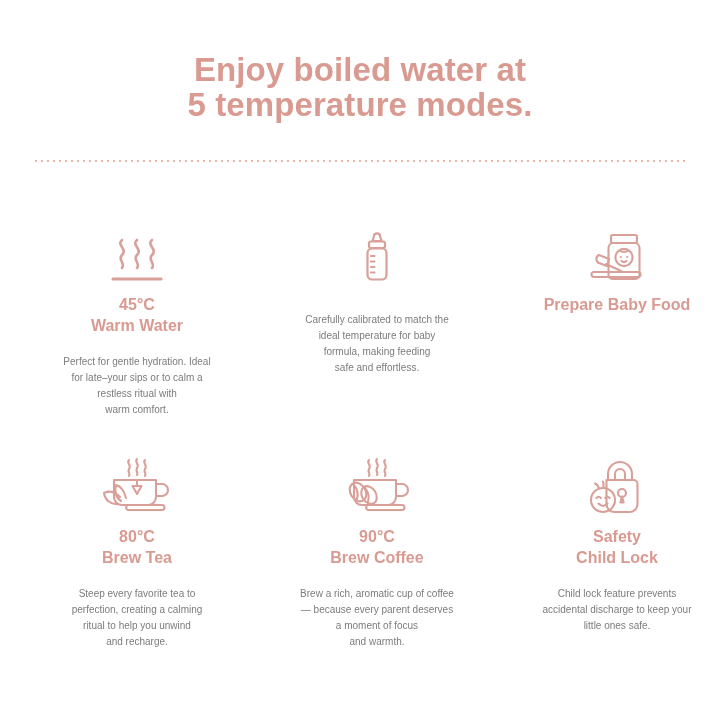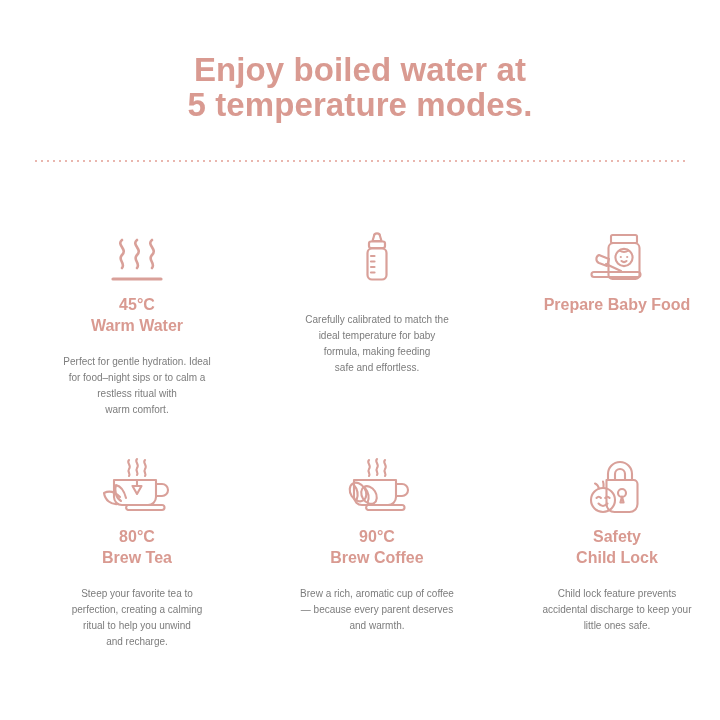--- a/index.html
+++ b/index.html
@@ -116,21 +116,21 @@
           <path d="M46 8 C 40 13, 52 17, 46 23 C 41 28, 50 31, 46 36"></path>
           <path d="M7 47 H55" stroke-width="3.2"></path>
         </svg>
       </div>
       <div class="card-heading">
         <span class="card-temp">45°C</span>
         <span class="card-title">Warm Water</span>
       </div>
       <div class="card-desc">
         <span class="dl">Perfect for gentle hydration. Ideal</span>
-        <span class="dl">for food–night sips or to calm a</span>
+        <span class="dl">for late–your sips or to calm a</span>
         <span class="dl">restless ritual with</span>
         <span class="dl">warm comfort.</span>
       </div>
     </div>
 
     <div class="card">
       <div class="icon-wrap">
         <svg width="62" height="62" viewBox="0 0 62 62" fill="none" stroke="#D9A099" stroke-width="2.2" stroke-linecap="round" stroke-linejoin="round">
           <path d="M28 10 C28 6.5, 34 6.5, 34 10 L35.5 15 H26.5 Z"></path>
           <rect x="23" y="15.5" width="16" height="6.5" rx="2"></rect>
@@ -182,21 +182,21 @@
           <path d="M22 43 c-6 -6 -12 -6 -16 -4 c1 7 7 12 14 11"></path>
           <path d="M28 44 c-2 -8 -6 -12 -10 -13 c-2 6 0 13 5 16"></path>
           <path d="M30 51 H64 a2.3 2.3 0 0 1 0 5 H30 a2.6 2.6 0 0 1 0 -5 Z"></path>
         </svg>
       </div>
       <div class="card-heading">
         <span class="card-temp">80°C</span>
         <span class="card-title">Brew Tea</span>
       </div>
       <div class="card-desc">
-        <span class="dl">Steep your favorite tea to</span>
+        <span class="dl">Steep every favorite tea to</span>
         <span class="dl">perfection, creating a calming</span>
         <span class="dl">ritual to help you unwind</span>
         <span class="dl">and recharge.</span>
       </div>
     </div>
 
     <div class="card">
       <div class="icon-wrap">
         <svg width="78" height="66" viewBox="0 0 78 66" fill="none" stroke="#D9A099" stroke-width="2.1" stroke-linecap="round" stroke-linejoin="round">
           <path d="M31 6 C28 9, 34 11, 31 15 C29 18, 33 20, 31 22"></path>
@@ -211,20 +211,21 @@
           <path d="M30 51 H64 a2.3 2.3 0 0 1 0 5 H30 a2.6 2.6 0 0 1 0 -5 Z"></path>
         </svg>
       </div>
       <div class="card-heading">
         <span class="card-temp">90°C</span>
         <span class="card-title">Brew Coffee</span>
       </div>
       <div class="card-desc">
         <span class="dl">Brew a rich, aromatic cup of coffee</span>
         <span class="dl">— because every parent deserves</span>
+        <span class="dl">a moment of focus</span>
         <span class="dl">and warmth.</span>
       </div>
     </div>
 
     <div class="card">
       <div class="icon-wrap">
         <svg width="66" height="64" viewBox="0 0 66 64" fill="none" stroke="#D9A099" stroke-width="2.1" stroke-linecap="round" stroke-linejoin="round">
           <path d="M24 24 v-6 a12 12 0 0 1 24 0 v6"></path>
           <path d="M31 24 v-6 a5 5 0 0 1 10 0 v6"></path>
           <path d="M22.5 24 H49.5 a4 4 0 0 1 4 4 v20 a8 8 0 0 1 -8 8 H30.5 a8 8 0 0 1 -8 -8 Z"></path>

